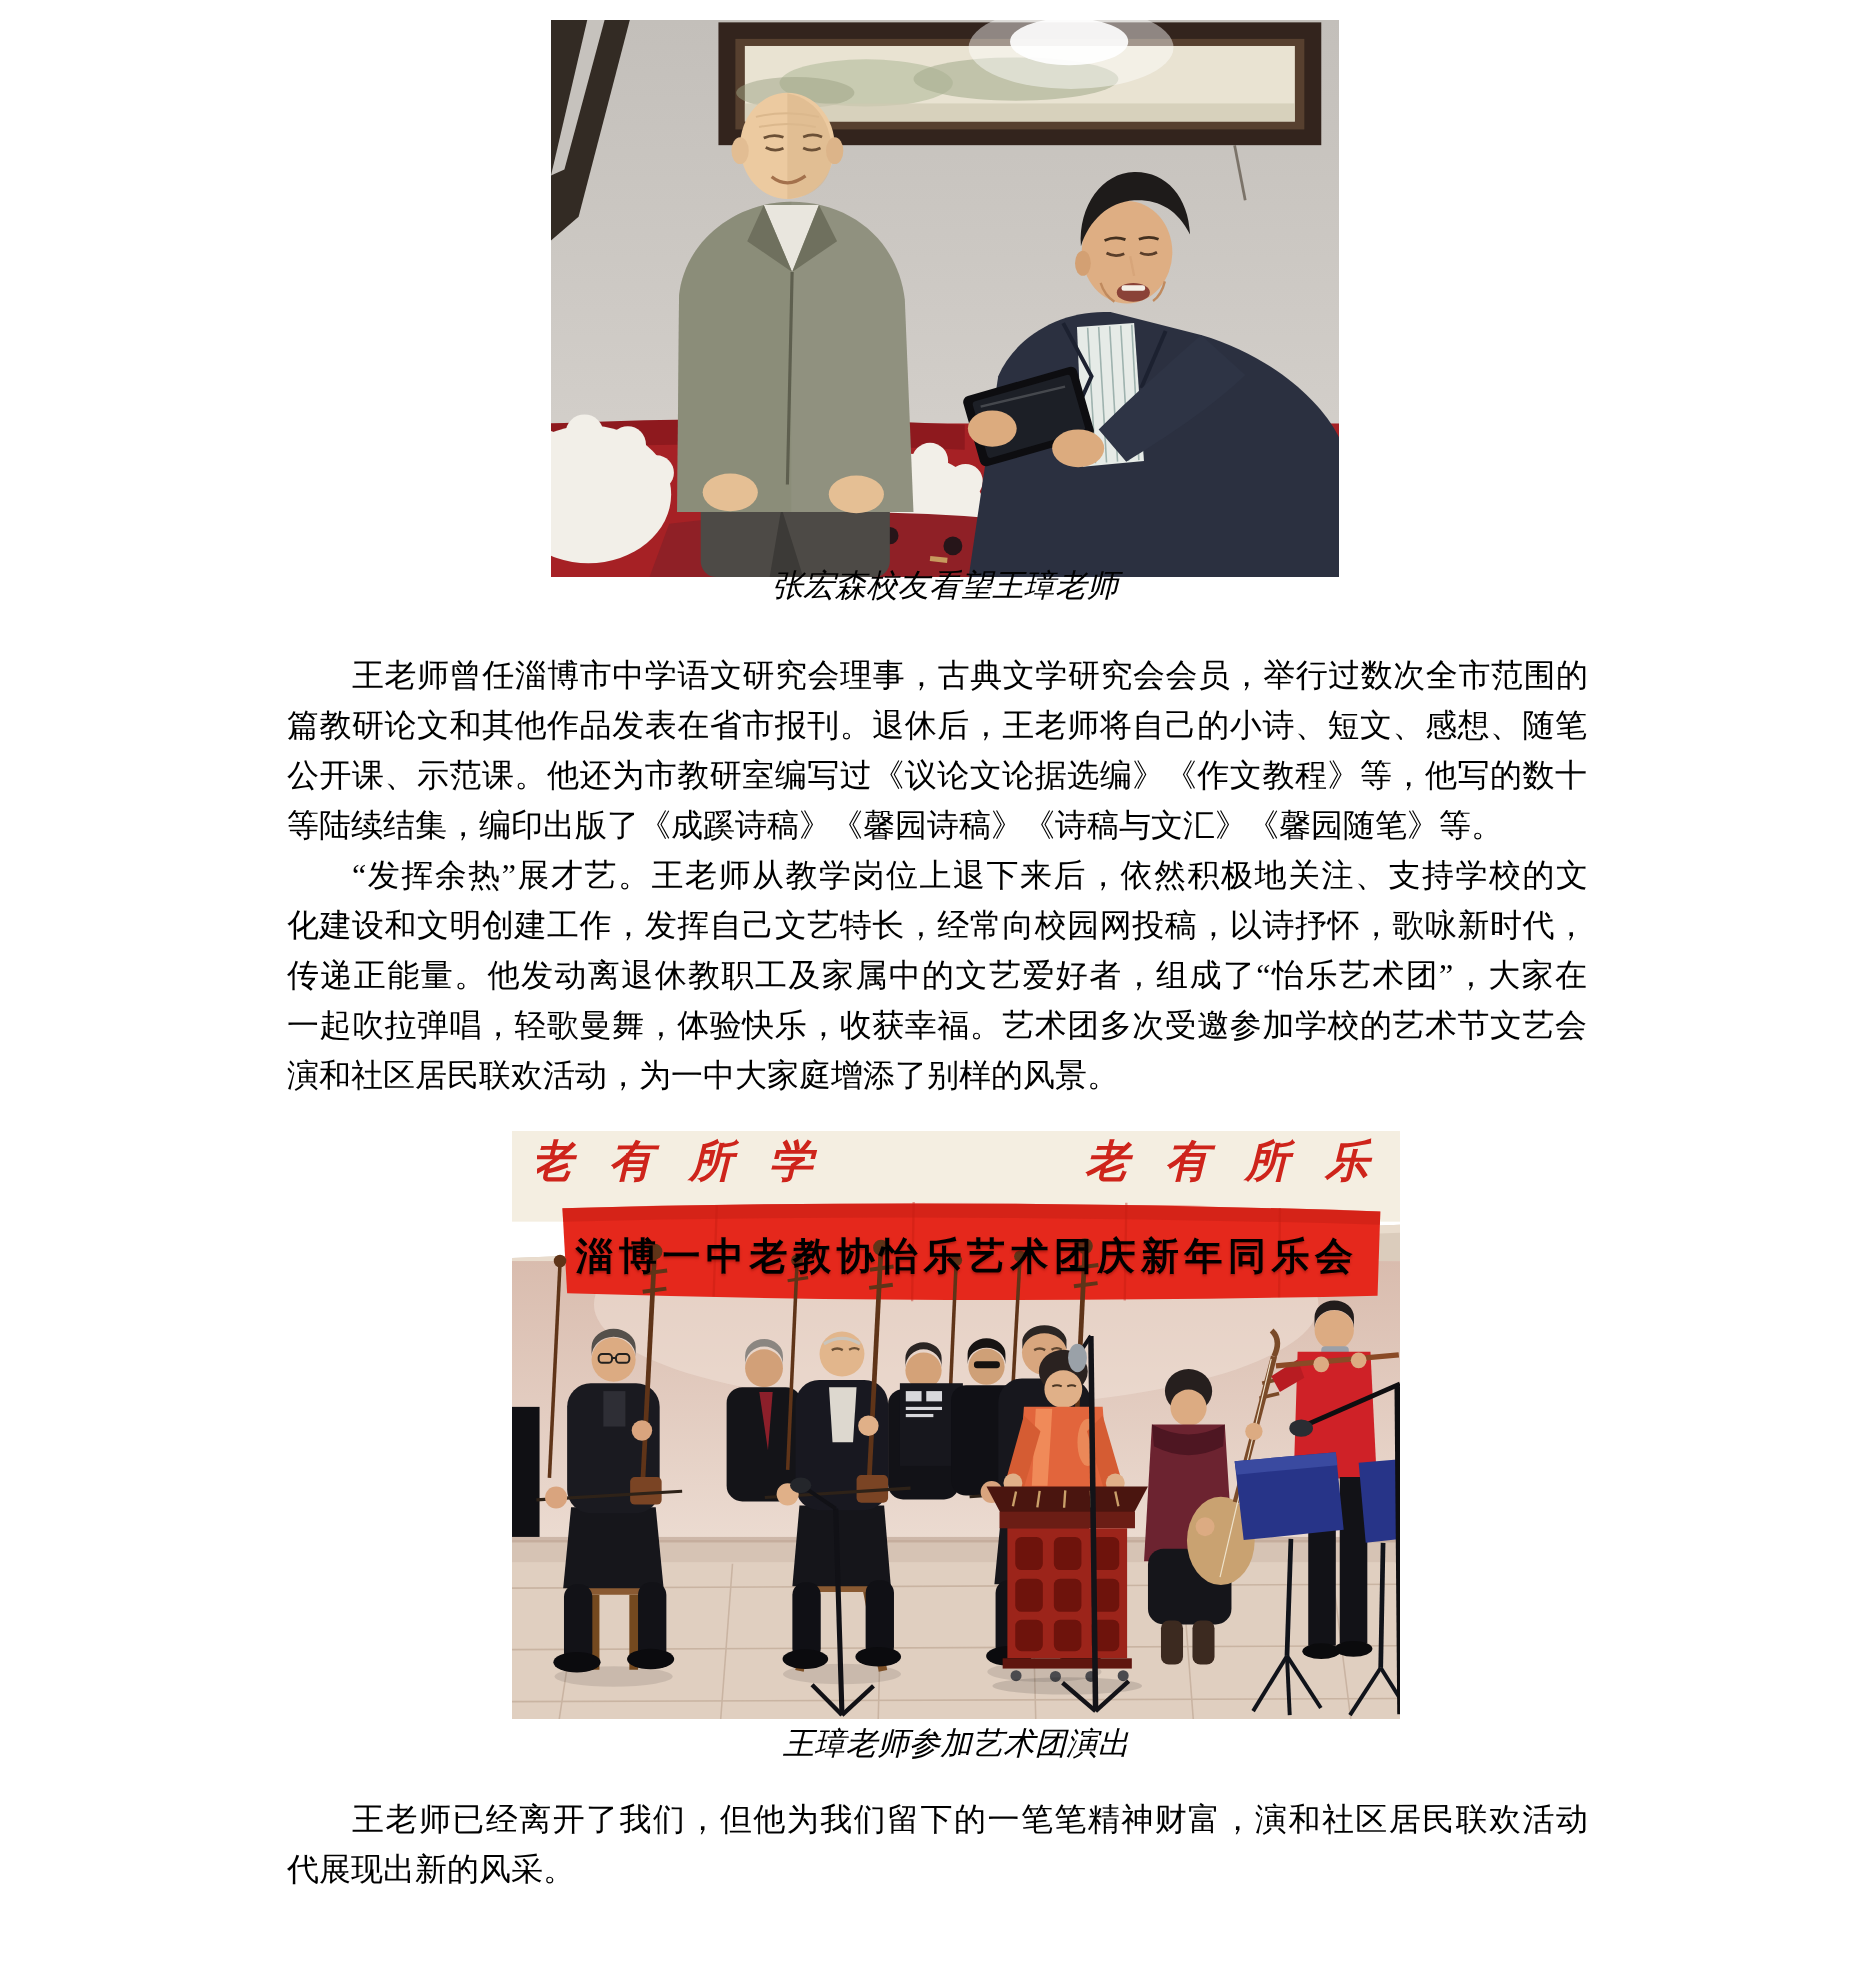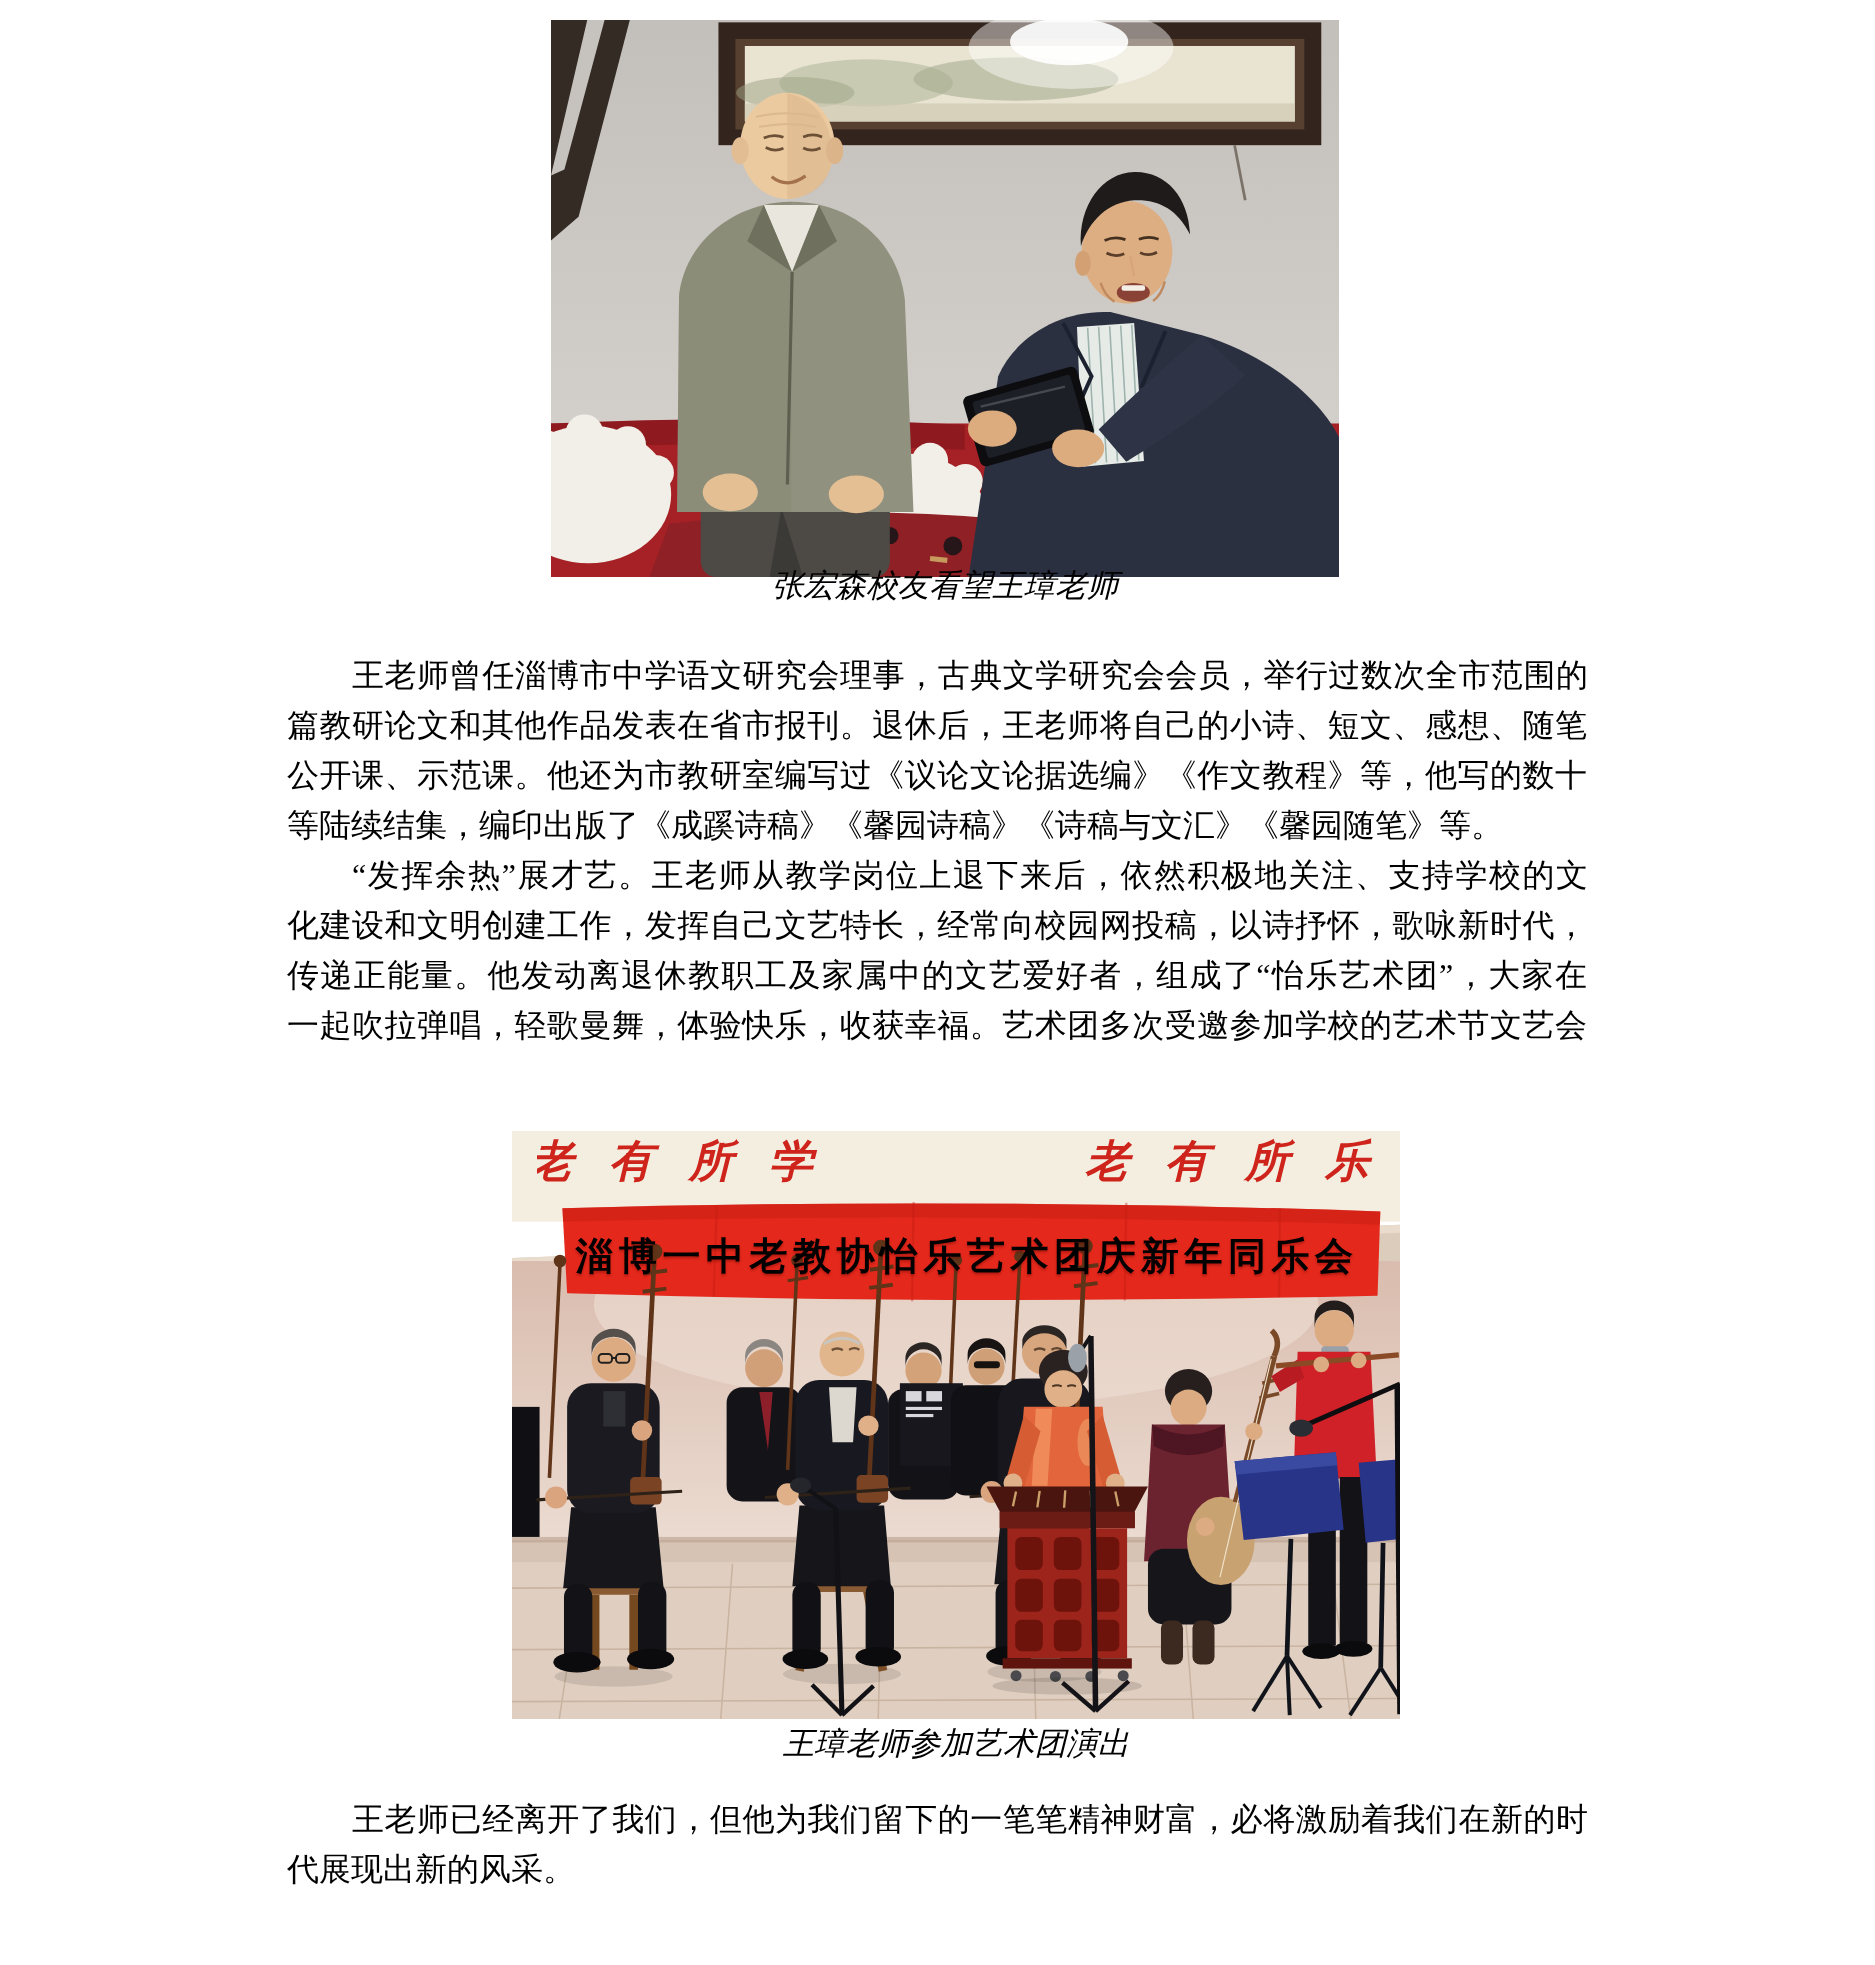--- a/index.html
+++ b/index.html
@@ -169,20 +169,21 @@
 
   <div class="textblock" id="textblock-main">
     <div class="line indent">王老师曾任淄博市中学语文研究会理事，古典文学研究会会员，举行过数次全市范围的</div>
     <div class="line">篇教研论文和其他作品发表在省市报刊。退休后，王老师将自己的小诗、短文、感想、随笔</div>
     <div class="line">公开课、示范课。他还为市教研室编写过《议论文论据选编》《作文教程》等，他写的数十</div>
     <div class="line short">等陆续结集，编印出版了《成蹊诗稿》《馨园诗稿》《诗稿与文汇》《馨园随笔》等。</div>
     <div class="line indent">“发挥余热”展才艺。王老师从教学岗位上退下来后，依然积极地关注、支持学校的文</div>
     <div class="line">化建设和文明创建工作，发挥自己文艺特长，经常向校园网投稿，以诗抒怀，歌咏新时代，</div>
     <div class="line">传递正能量。他发动离退休教职工及家属中的文艺爱好者，组成了“怡乐艺术团”，大家在</div>
     <div class="line">一起吹拉弹唱，轻歌曼舞，体验快乐，收获幸福。艺术团多次受邀参加学校的艺术节文艺会</div>
+    <div class="line short">演和社区居民联欢活动，为一中大家庭增添了别样的风景。</div>
   </div>
 
   <div class="photo" id="photo-bottom">
     <svg viewBox="0 0 2255 1492" preserveAspectRatio="none">
       <defs>
         <linearGradient id="w2" x1="0" y1="0" x2="0" y2="1">
           <stop offset="0" stop-color="#d9bcae"></stop>
             <stop offset="1" stop-color="#ecdcd2"></stop>
         </linearGradient>
       </defs>
@@ -443,18 +444,18 @@
       <span class="s1">老有所学</span>
       <span class="s2">老有所乐</span>
     </div>
 
     <div class="p2-banner-text">淄博一中老教协怡乐艺术团庆新年同乐会</div>
   </div>
 
   <div class="caption" id="caption-bottom">王璋老师参加艺术团演出</div>
 
   <div class="textblock" id="textblock-end">
-    <div class="line indent">王老师已经离开了我们，但他为我们留下的一笔笔精神财富，必将激励着我们在新的时</div>
+    <div class="line indent">王老师已经离开了我们，但他为我们留下的一笔笔精神财富，演和社区居民联欢活动</div>
     <div class="line short">代展现出新的风采。</div>
   </div>
 
 </div>
 
 
 </body></html>

